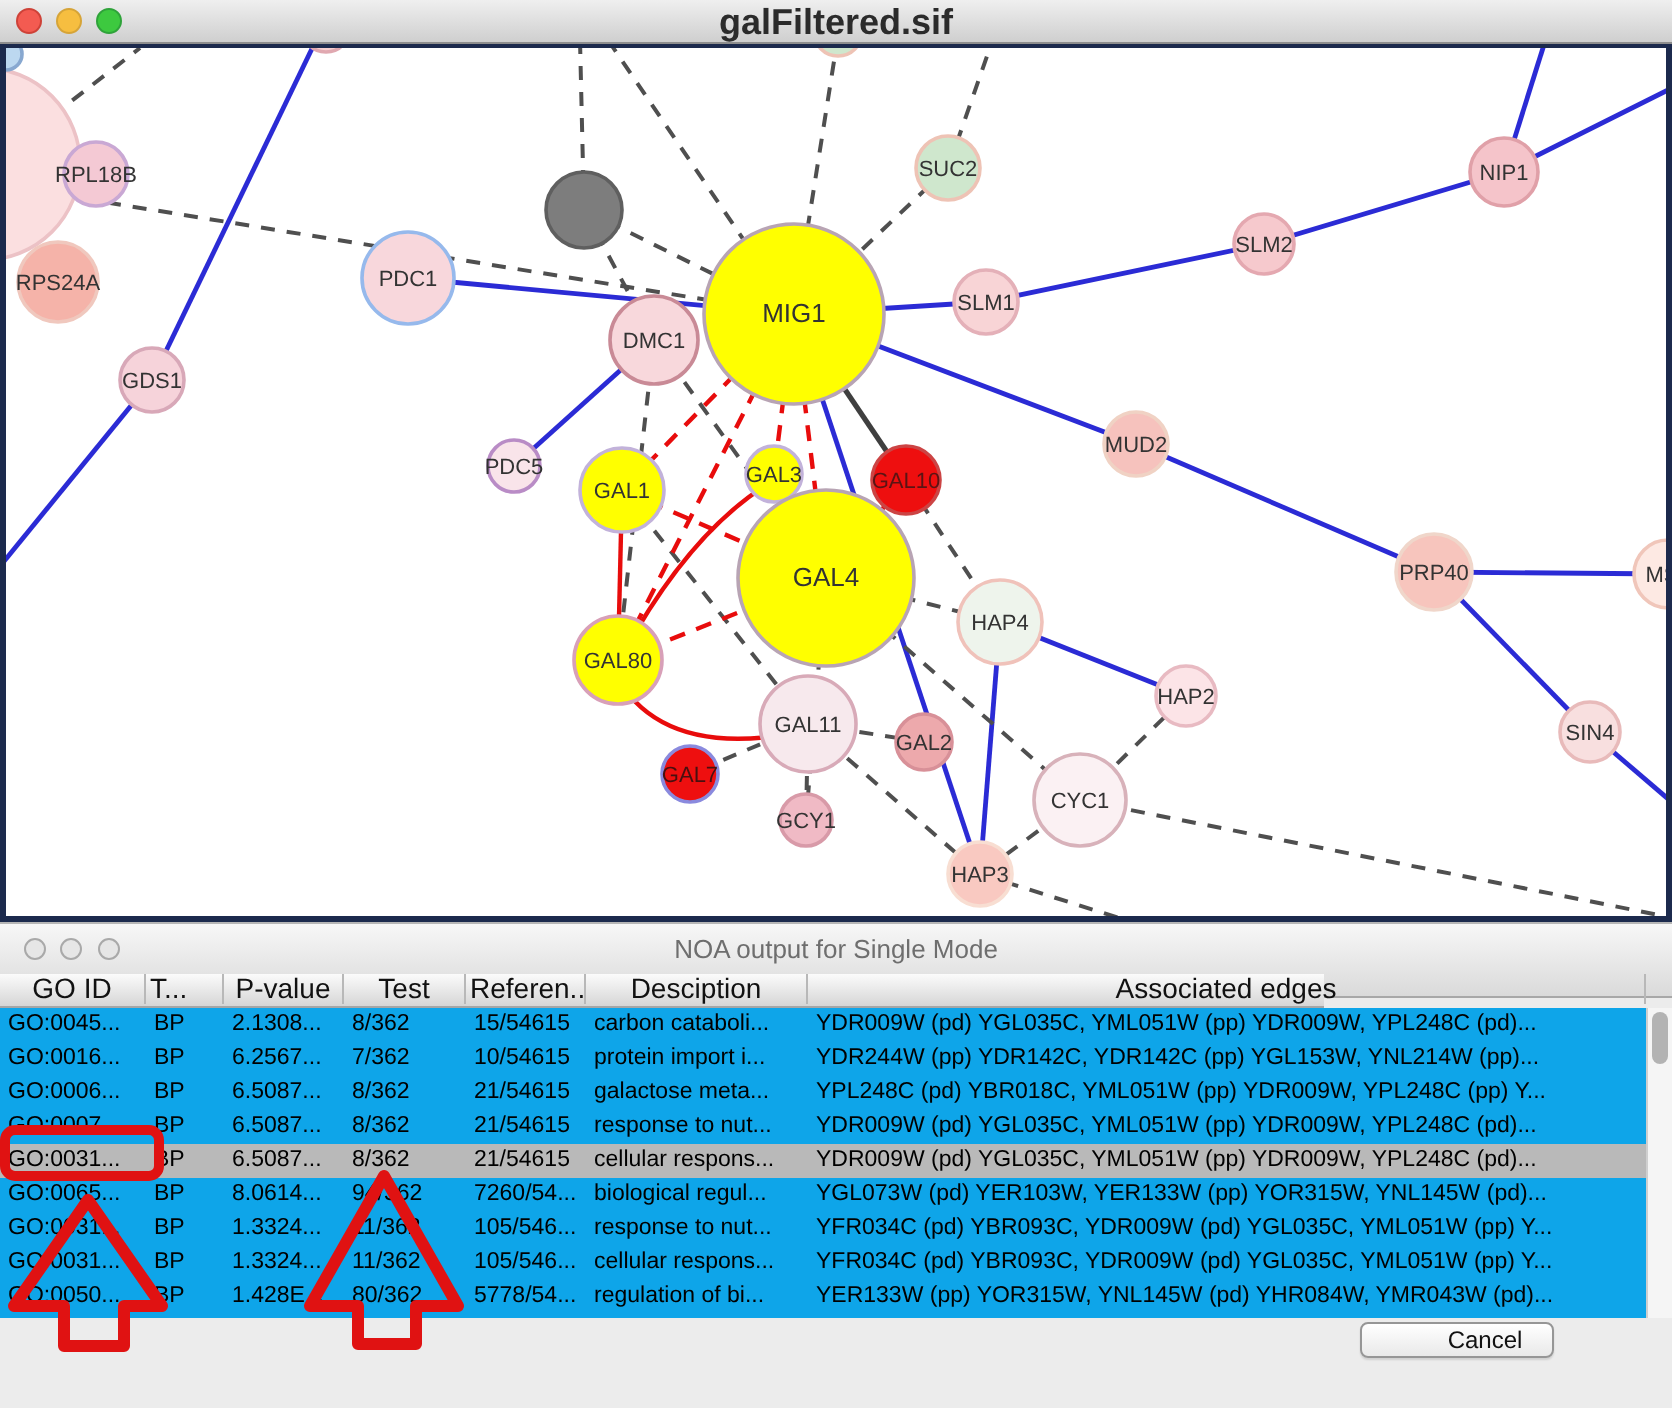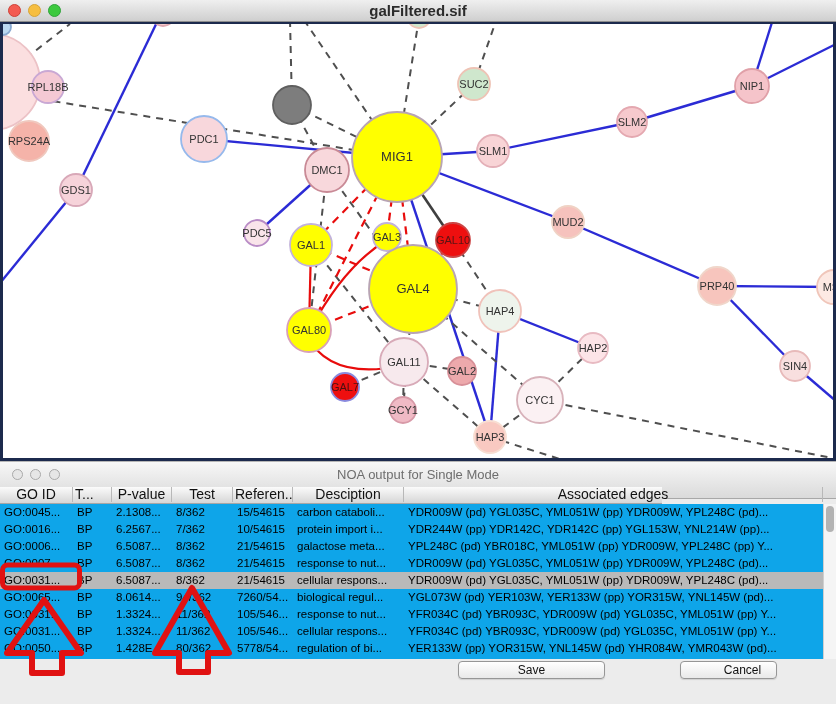--- a/index.html
+++ b/index.html
@@ -5,21 +5,21 @@
   html,body{margin:0;padding:0;}
   body{width:836px;height:704px;position:relative;overflow:hidden;
        font-family:"Liberation Sans",sans-serif;background:#ececec;}
 
   
   #window1{position:absolute;left:0;top:0;width:836px;height:461px;background:#fff;}
   #graph-svg{position:absolute;left:0;top:0;}
   .titlebar{position:absolute;left:0;top:0;width:836px;height:22px;z-index:5;
     background:linear-gradient(#efefef,#cfcfcf);border-bottom:1px solid #8e8e8e;box-sizing:border-box;}
   .titlebar .title{position:absolute;left:0;right:0;top:0;height:22px;line-height:22px;
-    text-align:center;font-size:15px;font-weight:bold;color:#2b2b2b;}
+    text-align:center;font-size:18px;font-weight:bold;color:#2b2b2b;}
   .light{position:absolute;top:4px;width:13px;height:13px;border-radius:50%;box-sizing:border-box;}
   .light.red{left:8px;background:#f35b51;border:1px solid #ce4238;}
   .light.yellow{left:28px;background:#f6be40;border:1px solid #d6a438;}
   .light.green{left:48px;background:#3dc93f;border:1px solid #2fa33a;}
   #canvas-frame{position:absolute;left:0;top:22px;width:836px;height:439px;z-index:4;
     pointer-events:none;box-sizing:border-box;
     border-left:3px solid #1c2a4d;border-right:3px solid #1c2a4d;
     border-bottom:3px solid #1c2a4d;border-top:2px solid #1c2a4d;}
 
   
@@ -205,21 +205,20 @@
         <div class="trow sel"><div class="tcell" style="width: 73px;">GO:0031...</div><div class="tcell" style="width: 39px;">BP</div><div class="tcell" style="width: 60px;">6.5087...</div><div class="tcell" style="width: 61px;">8/362</div><div class="tcell" style="width: 60px;">21/54615</div><div class="tcell" style="width: 111px;">cellular respons...</div><div class="tcell" style="width: 419px;">YDR009W (pd) YGL035C, YML051W (pp) YDR009W, YPL248C (pd)...</div></div>
         <div class="trow"><div class="tcell" style="width: 73px;">GO:0065...</div><div class="tcell" style="width: 39px;">BP</div><div class="tcell" style="width: 60px;">8.0614...</div><div class="tcell" style="width: 61px;">94/362</div><div class="tcell" style="width: 60px;">7260/54...</div><div class="tcell" style="width: 111px;">biological regul...</div><div class="tcell" style="width: 419px;">YGL073W (pd) YER103W, YER133W (pp) YOR315W, YNL145W (pd)...</div></div>
         <div class="trow"><div class="tcell" style="width: 73px;">GO:0031...</div><div class="tcell" style="width: 39px;">BP</div><div class="tcell" style="width: 60px;">1.3324...</div><div class="tcell" style="width: 61px;">11/362</div><div class="tcell" style="width: 60px;">105/546...</div><div class="tcell" style="width: 111px;">response to nut...</div><div class="tcell" style="width: 419px;">YFR034C (pd) YBR093C, YDR009W (pd) YGL035C, YML051W (pp) Y...</div></div>
         <div class="trow"><div class="tcell" style="width: 73px;">GO:0031...</div><div class="tcell" style="width: 39px;">BP</div><div class="tcell" style="width: 60px;">1.3324...</div><div class="tcell" style="width: 61px;">11/362</div><div class="tcell" style="width: 60px;">105/546...</div><div class="tcell" style="width: 111px;">cellular respons...</div><div class="tcell" style="width: 419px;">YFR034C (pd) YBR093C, YDR009W (pd) YGL035C, YML051W (pp) Y...</div></div>
         <div class="trow"><div class="tcell" style="width: 73px;">GO:0050...</div><div class="tcell" style="width: 39px;">BP</div><div class="tcell" style="width: 60px;">1.428E...</div><div class="tcell" style="width: 61px;">80/362</div><div class="tcell" style="width: 60px;">5778/54...</div><div class="tcell" style="width: 111px;">regulation of bi...</div><div class="tcell" style="width: 419px;">YER133W (pp) YOR315W, YNL145W (pd) YHR084W, YMR043W (pd)...</div></div>
       </div>
     <div id="vscroll">
       <div class="thumb"></div>
     </div>
   </div>
-  <div class="pushbtn" id="save-btn">Save</div>
   <div class="pushbtn" id="cancel-btn">Cancel</div>
 </div>
 
 <svg id="annot-svg" width="836" height="704" viewBox="0 0 836 704">
     <rect x="2.5" y="565" width="77" height="23" rx="5" fill="none" stroke="#e01212" stroke-width="5"></rect>
     <polygon points="44,600 81,653 62,653 62,673 32,673 32,653 7,653" fill="none" stroke="#e01212" stroke-width="6" stroke-linejoin="round"></polygon>
     <polygon points="192,588 229,653 208,653 208,672 179,672 179,653 155,653" fill="none" stroke="#e01212" stroke-width="6" stroke-linejoin="round"></polygon>
   </svg>
 
 </body></html>

